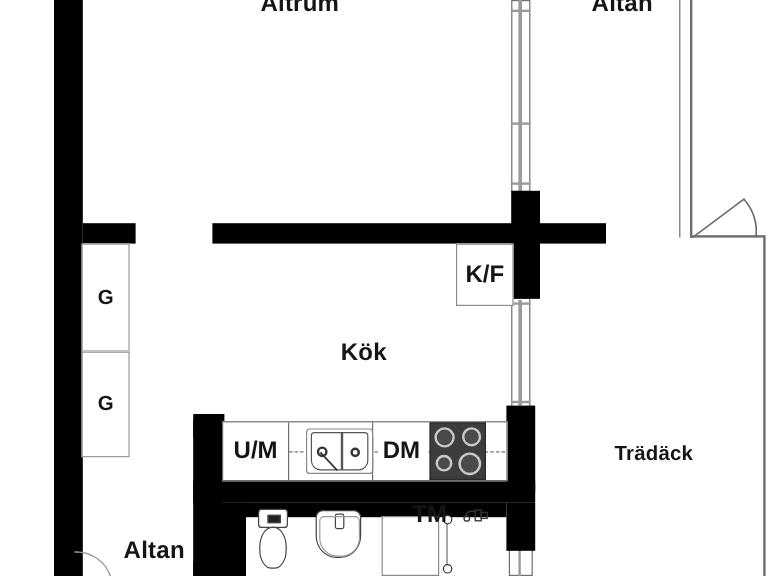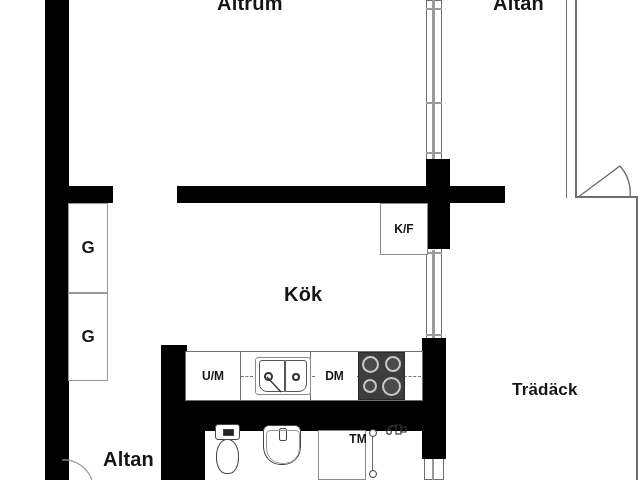--- a/index.html
+++ b/index.html
@@ -49,21 +49,21 @@
     background: #ffffff;
     box-sizing: border-box;
   }
   .fixlabel {
     position: absolute;
     display: flex;
     align-items: center;
     justify-content: center;
     color: #151515;
     font-weight: bold;
-    font-size: 12px;
+    font-size: 20px;
   }
   .closet {
     position: absolute;
     border: 1px solid #9a9a9a;
     background: #ffffff;
     box-sizing: border-box;
     display: flex;
     align-items: center;
     justify-content: center;
     font-weight: bold;
@@ -267,27 +267,27 @@
 
   <div class="fixlabel" style="left:311px; top:352px; width:47px; height:48px;">
     <span>DM</span>
   </div>
 
   <div class="fixlabel" style="left:186px; top:352px; width:54px; height:48px;">
     <span>U/M</span>
   </div>
 
   <div class="fixbox" style="left:318px; top:430px; width:48px; height:50px;"></div>
-  <div class="fixlabel" style="left:318px; top:416px; width:48px; height:46px;padding-left:16px;">
+  <div class="fixlabel" style="left:318px; top:406px; width:48px; height:46px;padding-left:16px;">
     <span>TM</span>
   </div>
 
   <div class="label sz20" style="left:217px; top:-7px;">Altrum</div>
 
   <div class="label sz20" style="left:493px; top:-7px;">Altan</div>
 
   <div class="label sz20" style="left:284px; top:284px;">Kök</div>
 
   <div class="label sz20" style="left:103px; top:449px;">Altan</div>
 
-  <div class="label sz17" style="left:512px; top:381px;">Trädäck</div>
+  <div class="label sz17" style="left:512px; top:369px;">Trädäck</div>
 
 </div>
 
 </body></html>

